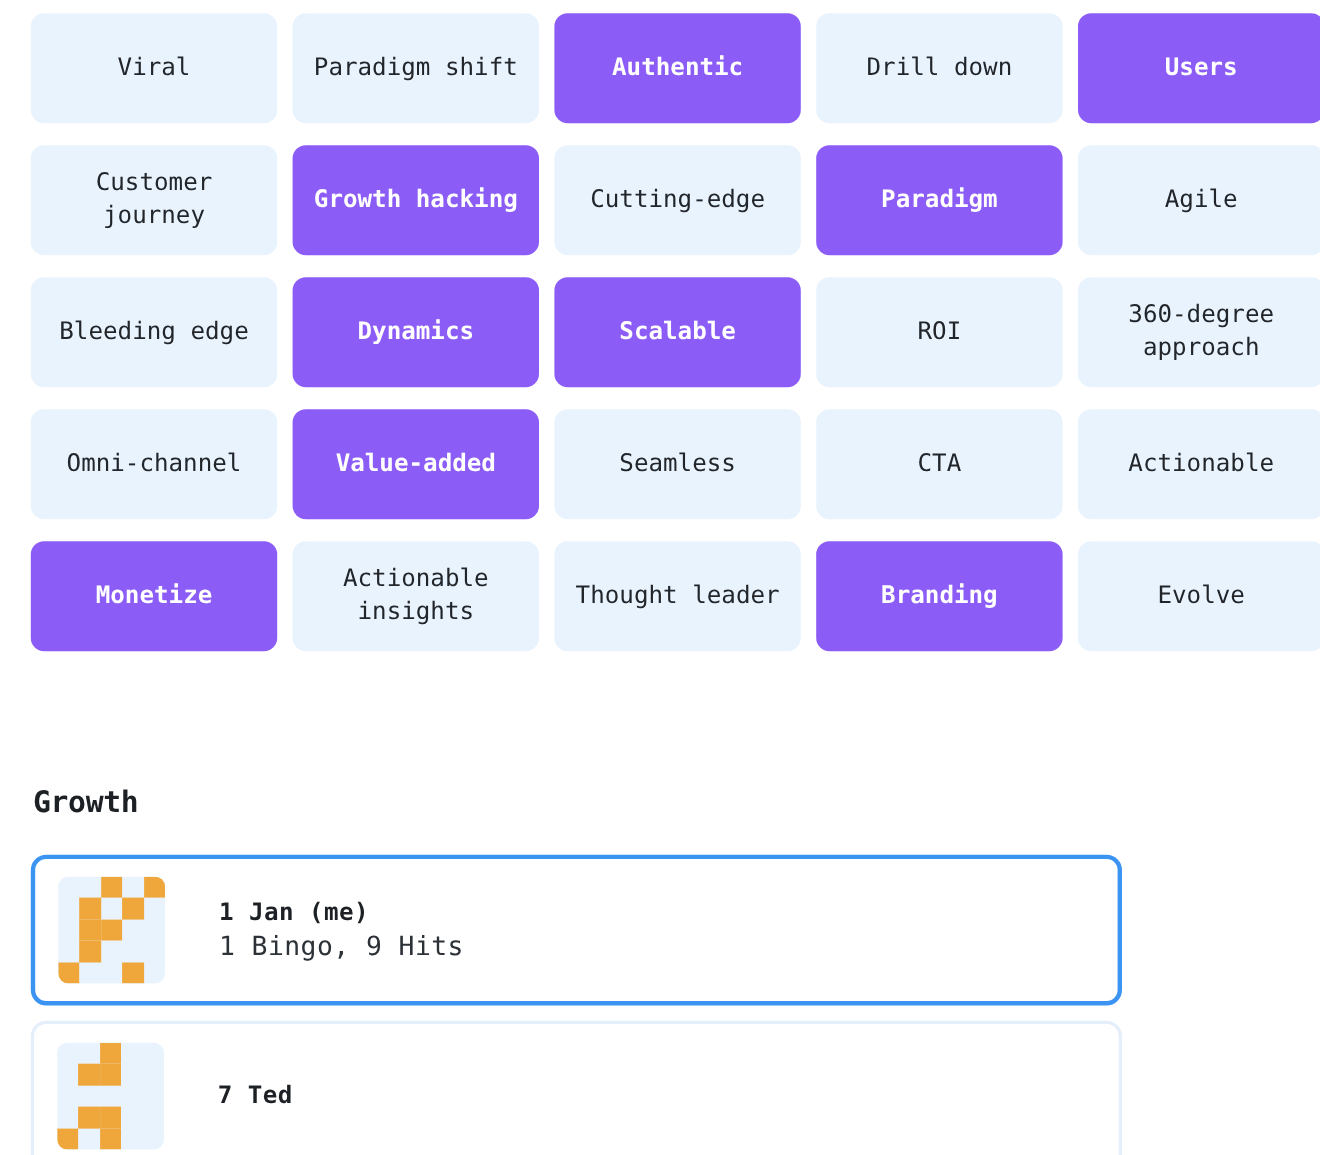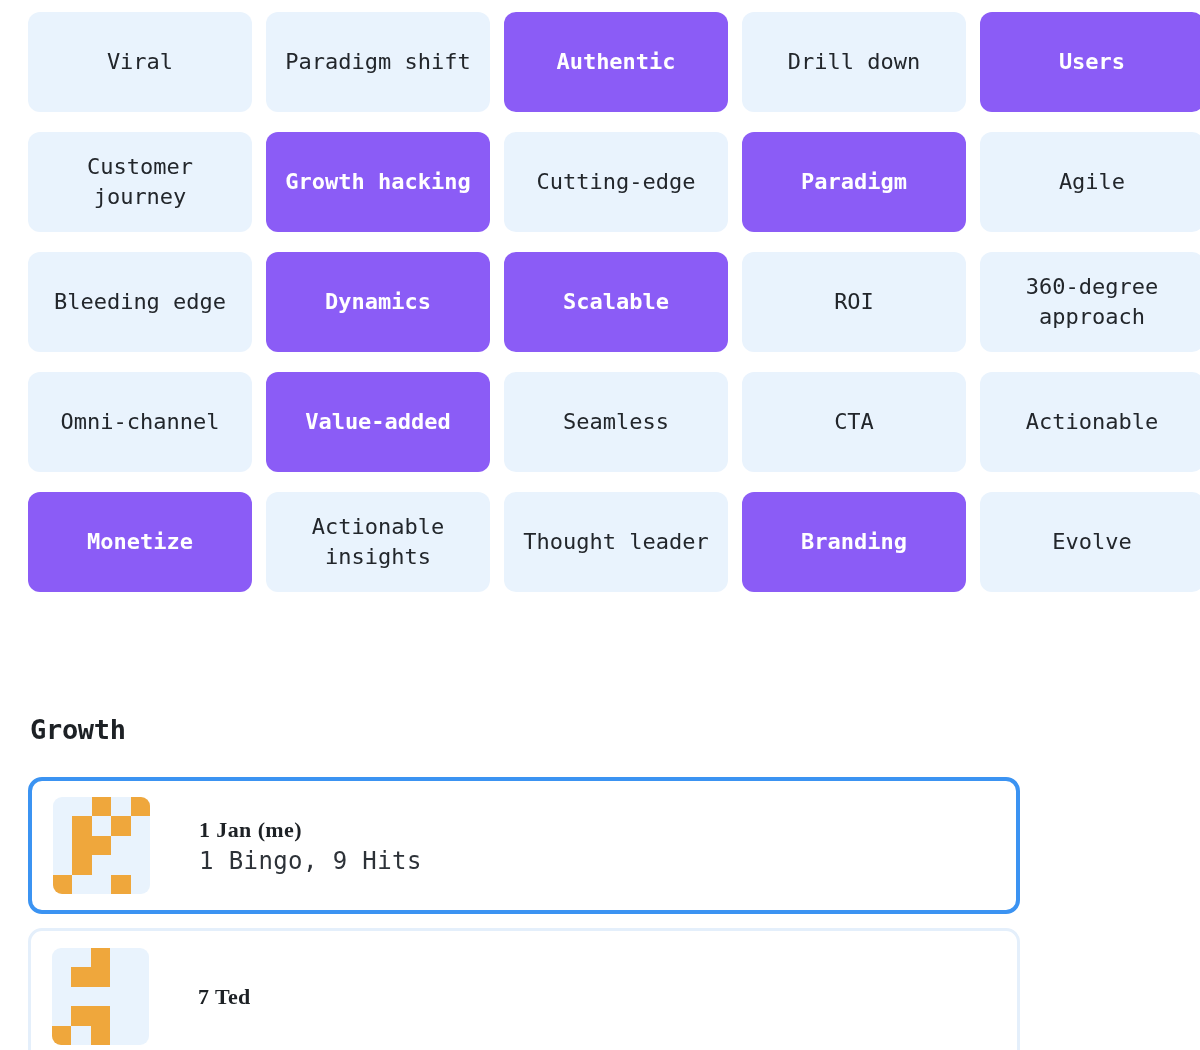--- a/index.html
+++ b/index.html
@@ -114,21 +114,20 @@
     flex-direction: column;
     justify-content: center;
     gap: 4px;
   }
 
   .player-name {
     font-size: 22px;
     font-weight: 700;
     color: #1d2125;
     letter-spacing: 0.4px;
-    font-family: Liberation Serif, serif;
   }
 
   .player-score {
     font-size: 24px;
     font-weight: 400;
     color: #2d3238;
     letter-spacing: 0.4px;
   }
 </style>
 </head>

